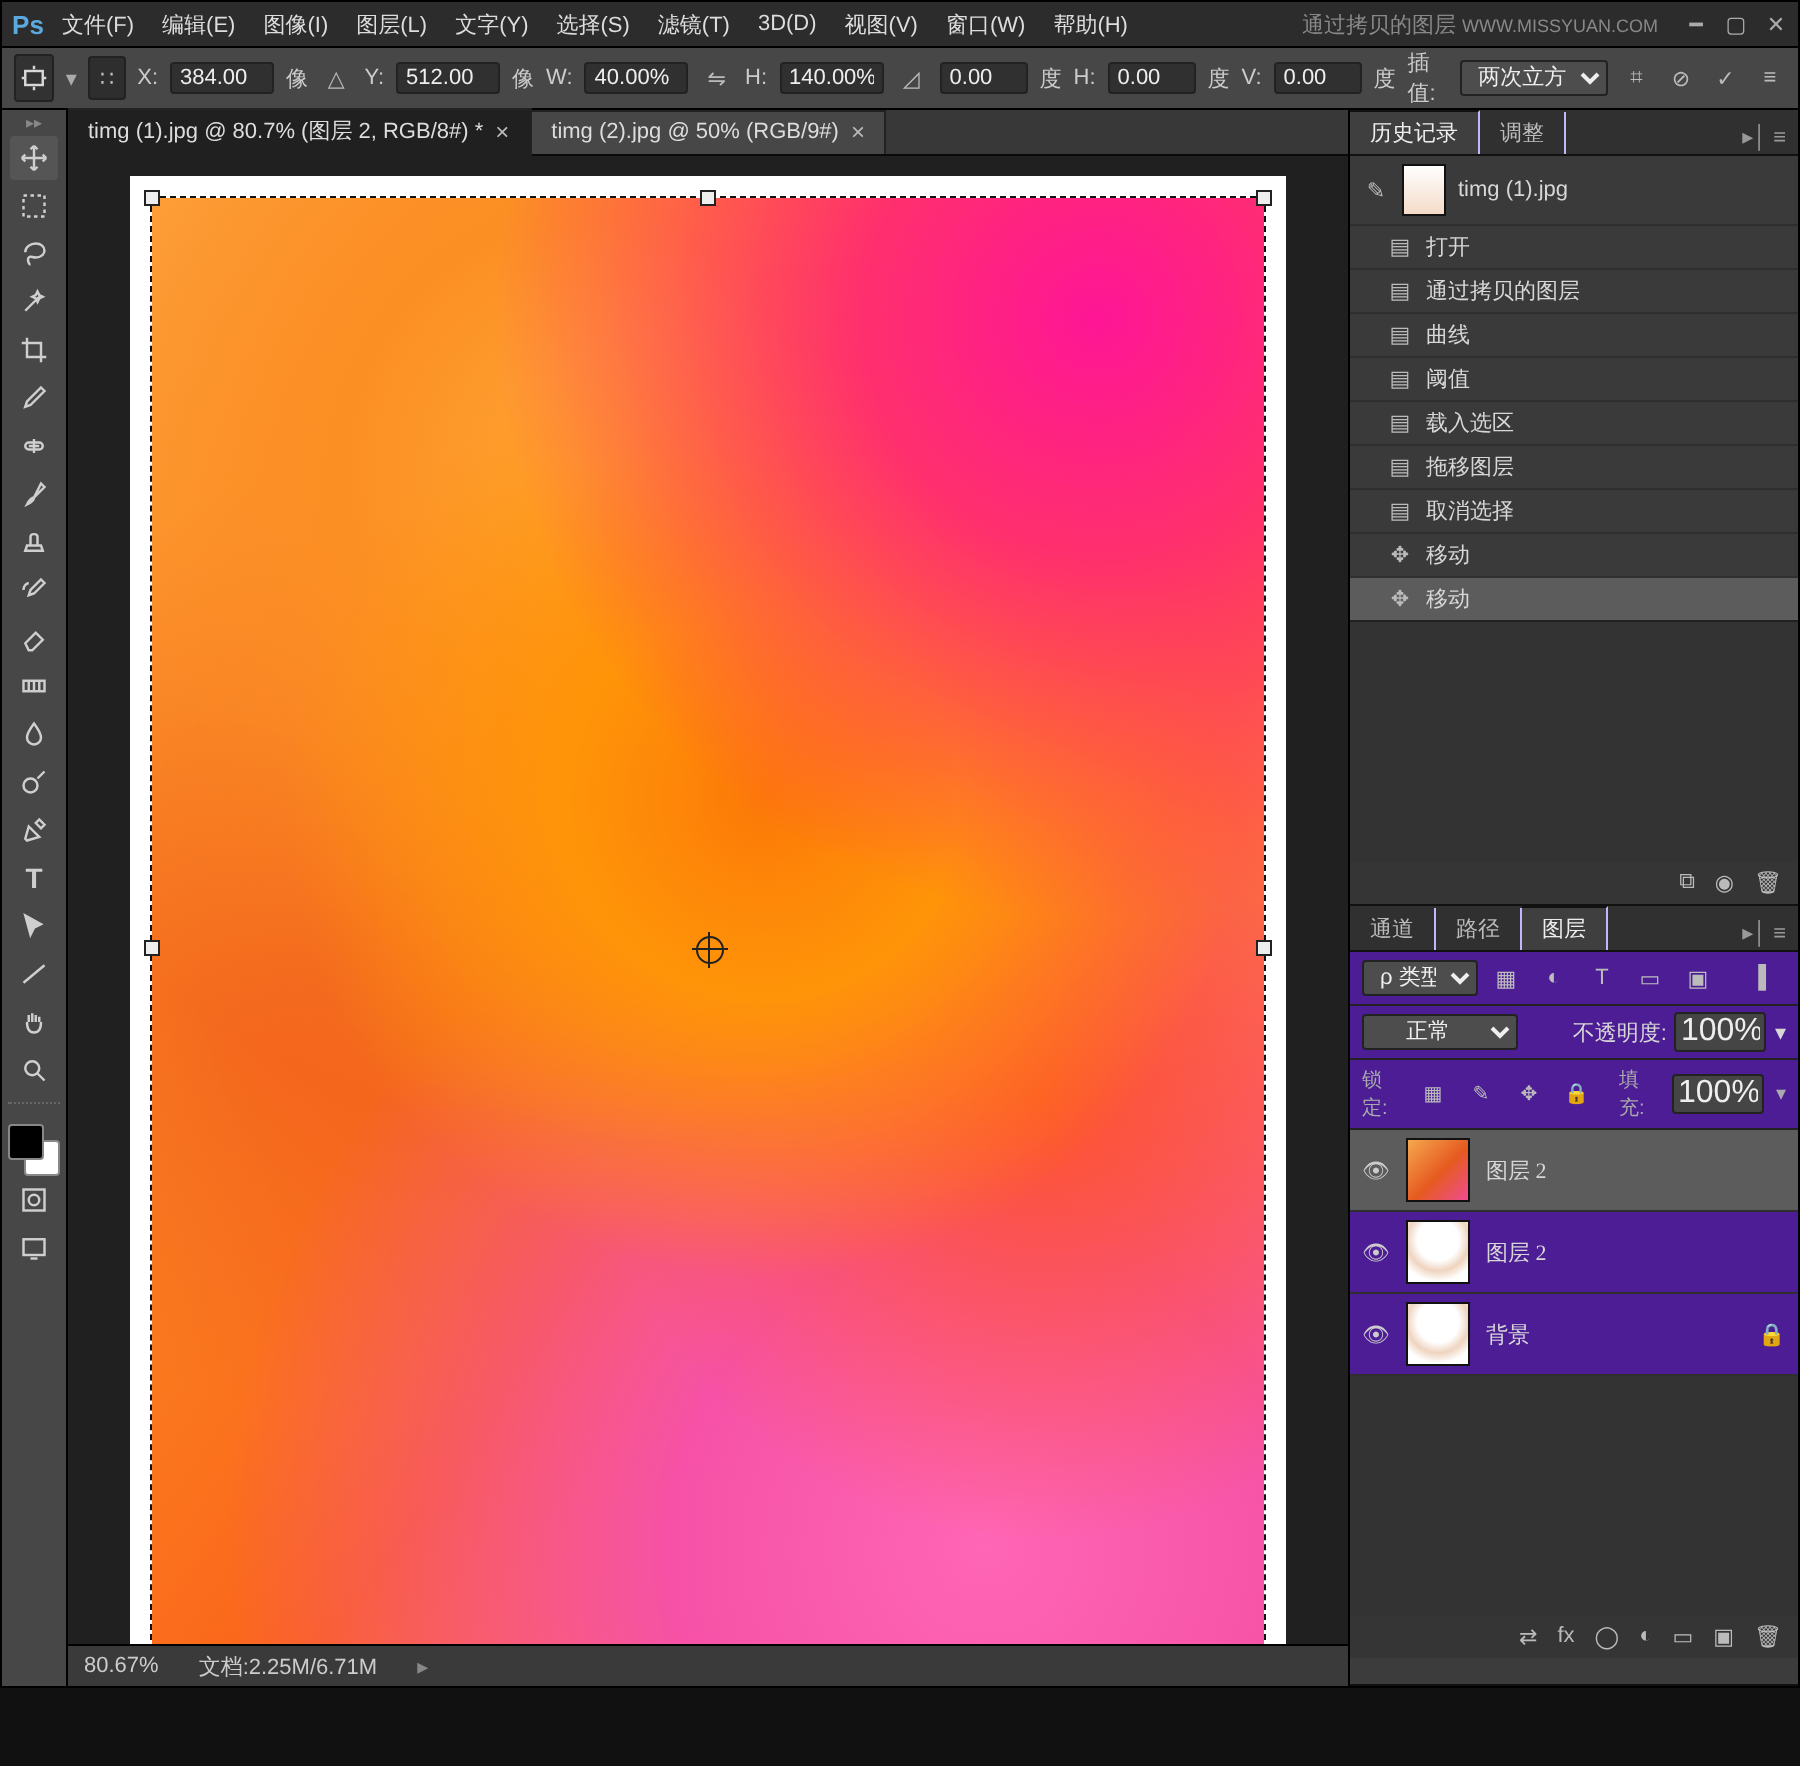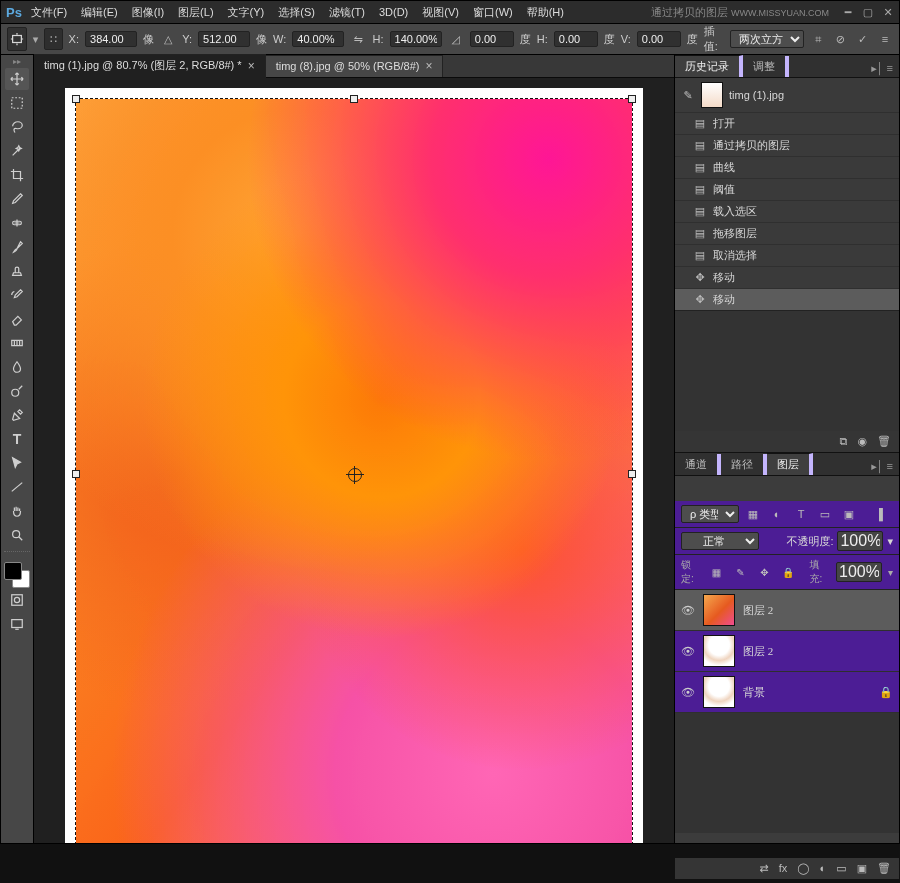--- a/index.html
+++ b/index.html
@@ -68,21 +68,21 @@
   .h-l{top:50%;margin-top:-4px;left:-4px;} .h-r{top:50%;margin-top:-4px;right:-4px;}
   .pivot{position:absolute;left:50%;top:50%;width:12px;height:12px;margin:-6px 0 0 -6px;border:1px solid #222;border-radius:50%;}
   .pivot::before,.pivot::after{content:"";position:absolute;background:#222;}
   .pivot::before{left:50%;top:-3px;width:1px;height:18px;margin-left:-1px;}
   .pivot::after{top:50%;left:-3px;height:1px;width:18px;margin-top:-1px;}
   .statusbar{height:20px;display:flex;align-items:center;background:#3a3a3a;padding:0 8px;gap:20px;border-top:1px solid #000;}
   .status-split{color:#ccc;}
   .panels{width:224px;background:#3c3c3c;display:flex;flex-direction:column;border-left:1px solid #000;}
   .panel{display:flex;flex-direction:column;border-bottom:1px solid #111;}
   .panel-tabs{display:flex;align-items:flex-end;height:22px;background:#303030;border-bottom:1px solid #111;}
-  .ptab{padding:3px 10px;background:#303030;color:#bbb;border-right:4px solid #c4b5fd;cursor:default;}
+  .ptab{padding:3px 10px;background:#303030;color:#bbb;border-right:1px solid #c4b5fd;cursor:default;}
   .ptab.active{background:#3f3f3f;color:#eee;border-top:1px solid #111;}
   .ptab-menu{margin-left:auto;padding:2px 6px;color:#999;}
   
   .history-body{background:#3a3a3a;}
   .hist-head{display:flex;align-items:center;padding:4px 6px;gap:6px;}
   .hist-thumb{width:20px;height:24px;background:linear-gradient(#fff,#f4dbc8);border:1px solid #111;}
   .hist-item{display:flex;align-items:center;gap:6px;padding:3px 6px 3px 18px;border-top:1px solid #2f2f2f;cursor:default;}
   .hist-item.sel{background:#5c5c5c;}
   .hist-icon{width:14px;height:14px;display:flex;align-items:center;justify-content:center;color:#bbb;}
   .panel-footer{display:flex;justify-content:flex-end;gap:10px;padding:4px 8px;background:#353535;}
@@ -292,37 +292,42 @@
         </div>
     </div>
 
     <div class="stage">
       <div class="tabbar">
         <div class="doc-tab active">
           <span>timg (1).jpg @ 80.7% (图层 2, RGB/8#) *</span>
           <span class="close">×</span>
         </div>
         <div class="doc-tab">
-          <span>timg (8).jpg @ 50% (RGB/8#)</span>
+          <span>timg (2).jpg @ 50% (RGB/9#)</span>
           <span class="close">×</span>
         </div>
       </div>
       <div class="canvas-wrap">
         <div class="canvas">
           <div class="art">
             <div class="handle h-tl"></div>
             <div class="handle h-t"></div>
             <div class="handle h-tr"></div>
             <div class="handle h-l"></div>
             <div class="handle h-r"></div>
 
             <div class="pivot"></div>
           </div>
         </div>
       </div>
+      <div class="statusbar">
+        <span class="status-split">80.67%</span>
+        <span class="status-split">文档:2.25M/6.71M</span>
+        <span style="color:#888;">▸</span>
+      </div>
     </div>
 
     <div class="panels">
 
       <div class="panel" style="flex:0 0 auto;">
         <div class="panel-tabs">
           <div class="ptab active">历史记录</div>
           <div class="ptab">调整</div>
           <div class="ptab-menu">▸│ ≡</div>
         </div>
@@ -372,21 +377,21 @@
             </div>
           <div style="height:120px;background:#333;border-top:1px solid #222;"></div>
         </div>
         <div class="panel-footer">
           <span class="pf-btn">⧉</span>
           <span class="pf-btn">◉</span>
           <span class="pf-btn">🗑</span>
         </div>
       </div>
 
-      <div class="panel" style="flex:1;gap:25px;">
+      <div class="panel" style="flex:1;">
         <div class="panel-tabs">
           <div class="ptab">通道</div>
           <div class="ptab">路径</div>
           <div class="ptab active">图层</div>
           <div class="ptab-menu">▸│ ≡</div>
         </div>
         <div class="layers-body">
           <div class="layers-filter">
             <select class="opt-select" style="width:58px;"><option>ρ 类型</option></select>
             <span class="iconbtn">▦</span>

